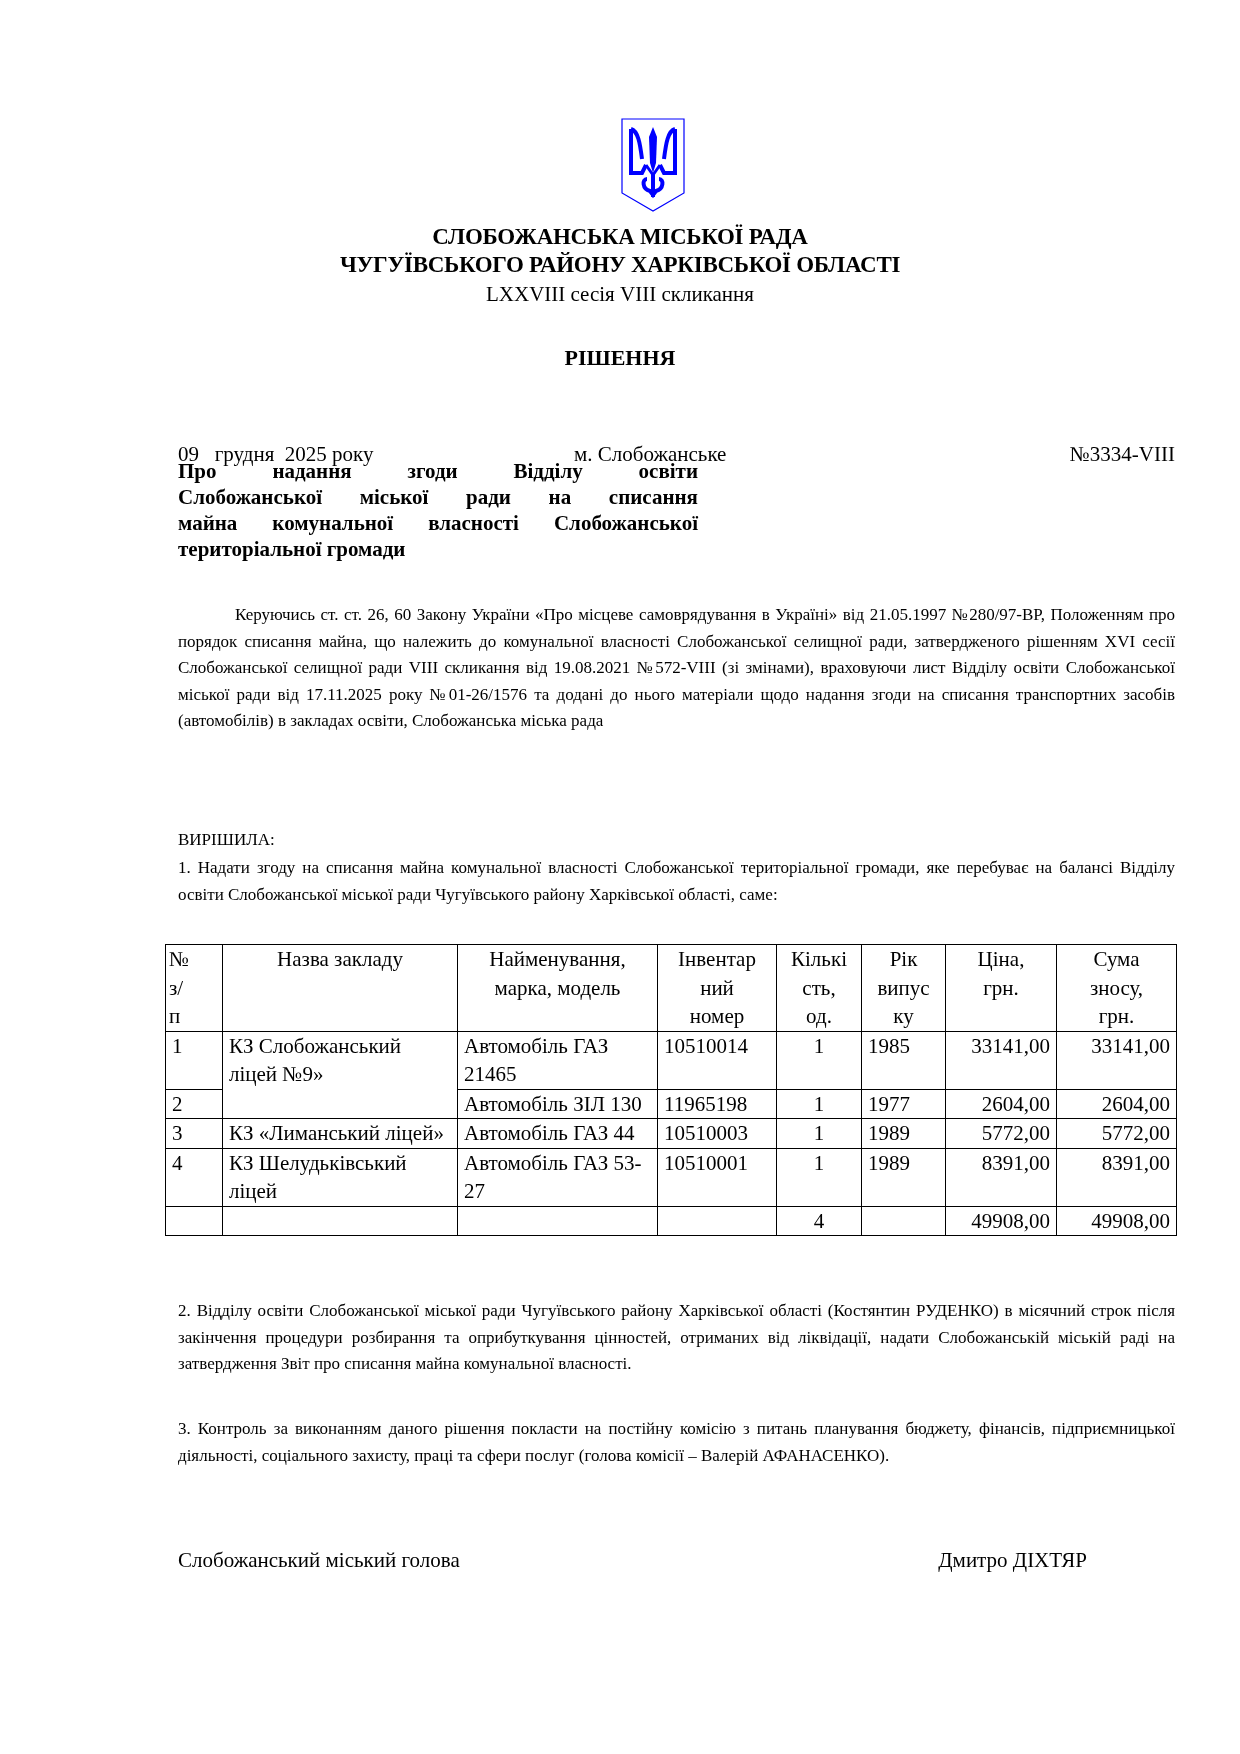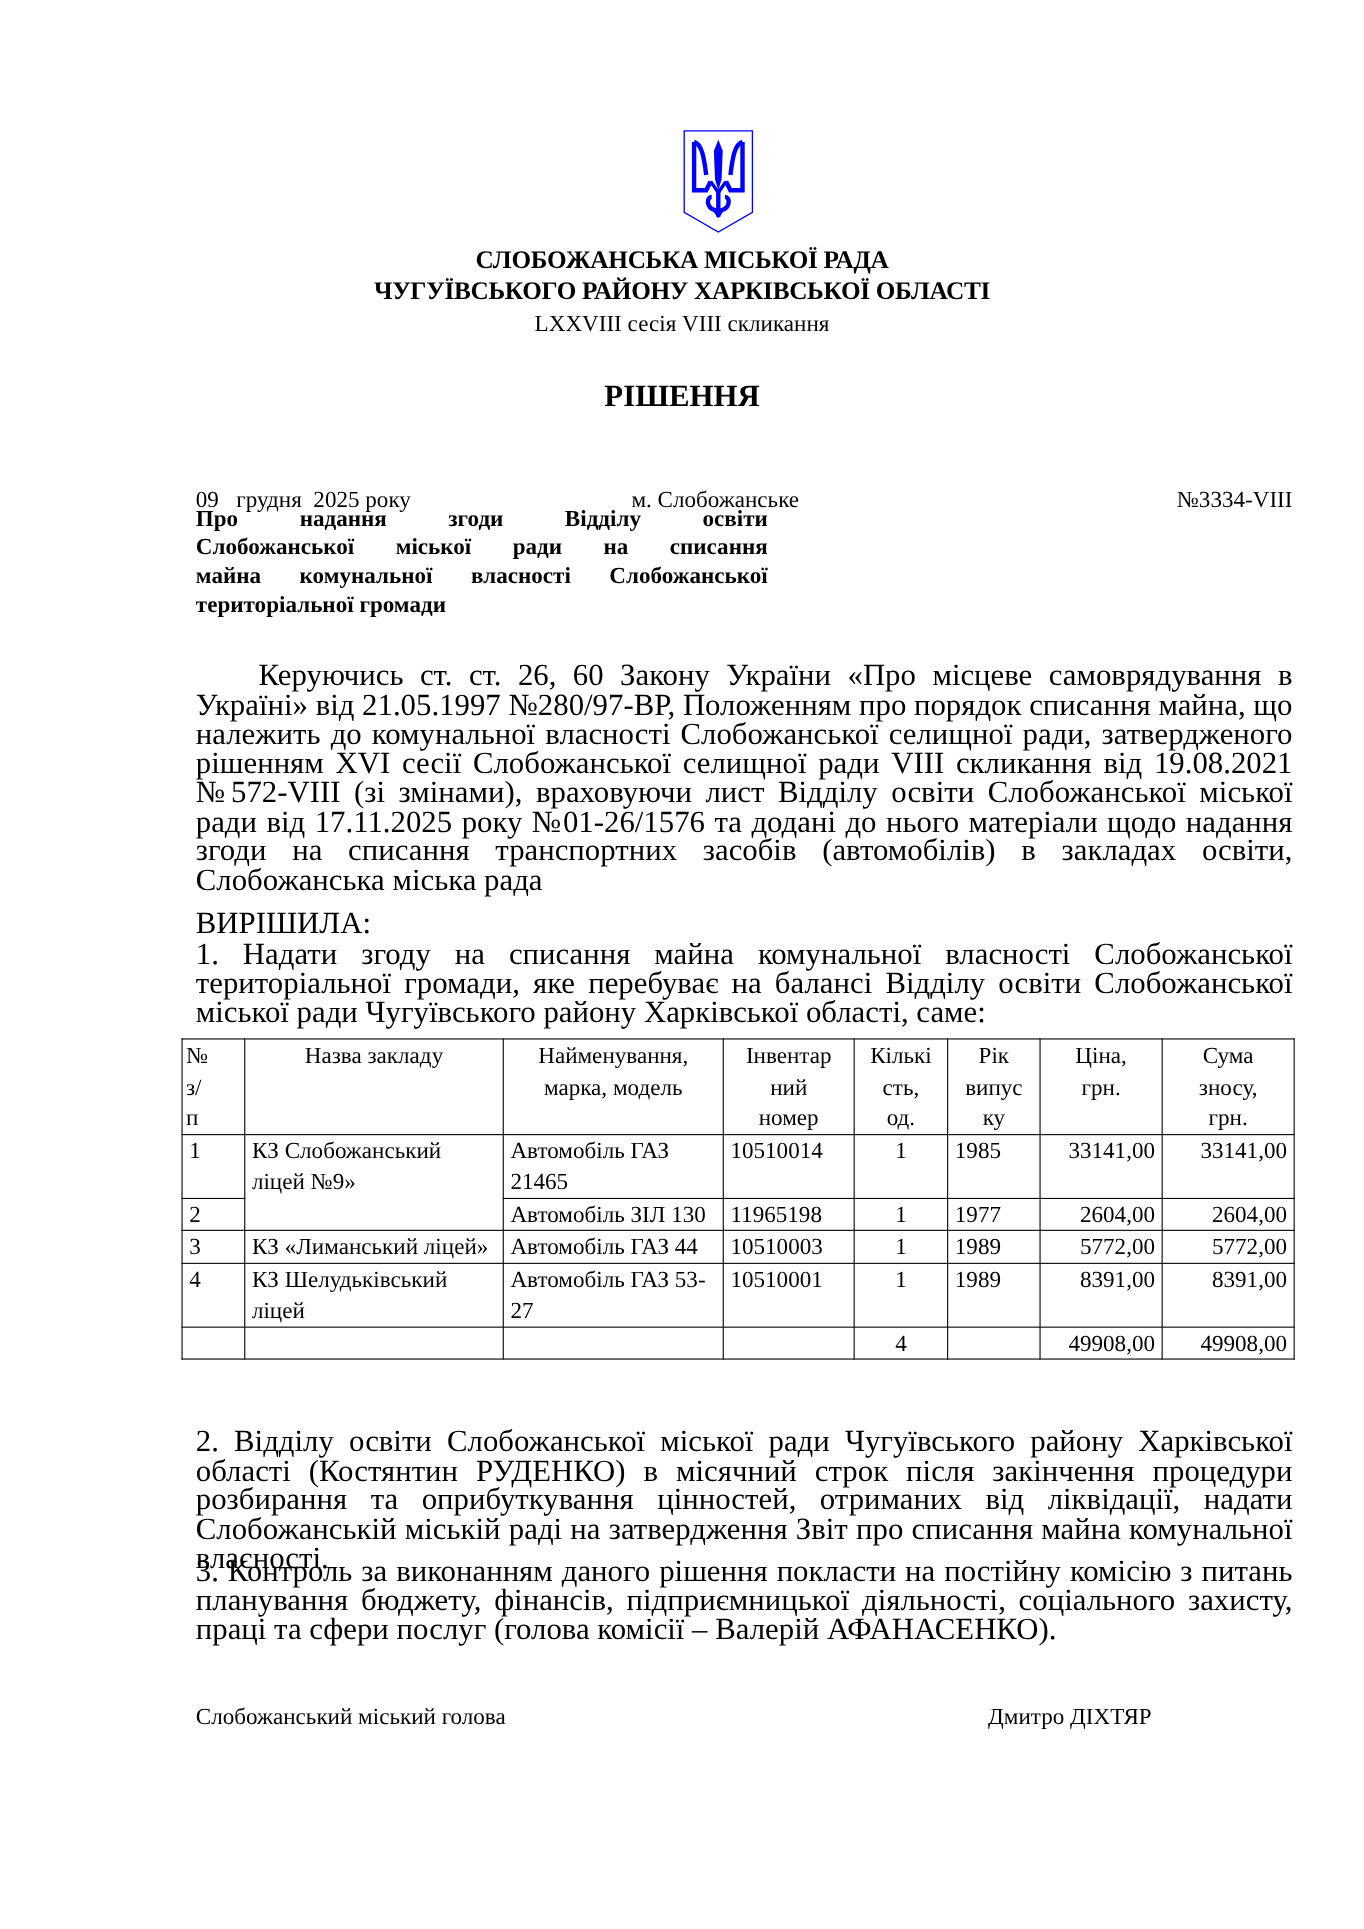--- a/index.html
+++ b/index.html
@@ -1,44 +1,44 @@
 <!DOCTYPE html>
 <html><head>
 <meta charset="utf-8">
 <style>
   html, body { margin: 0; padding: 0; background: #ffffff; }
   body {
     width: 1240px; height: 1754px; position: relative; overflow: hidden;
     font-family: "Liberation Serif", "DejaVu Serif", serif;
     color: #000000;
   }
-  .page { position: absolute; left: 0; top: 0; width: 1112px; height: 1754px; }
+  .page { position: absolute; left: 0; top: 0; width: 1112px; height: 1754px; padding-left: 40px; }
 
   .coat { position: absolute; left: 620px; top: 117px; width: 66px; height: 96px; }
 
   .hdr { position: absolute; left: 0; width: 1240px; text-align: center; font-weight: bold; }
   .hdr1 { top: 224px; font-size: 23px; letter-spacing: -0.3px; }
   .hdr2 { top: 252px; font-size: 23px; letter-spacing: -0.3px; }
   .hdr3 { top: 282px; font-size: 21px; font-weight: normal; }
-  .hdr4 { top: 345px; font-size: 28px; }
+  .hdr4 { top: 345px; font-size: 22px; }
 
   .dateline { position: absolute; top: 402px; left: 178px; width: 997px; height: 30px; font-size: 21px; margin-top: 40px; }
   .dateline .d { position: absolute; left: 0; top: 0; white-space: pre; }
   .dateline .c { position: absolute; left: 396px; top: 0; }
   .dateline .n { position: absolute; right: 0; top: 0; }
 
   .subject {
     position: absolute; left: 178px; top: 458px; width: 520px;
     font-size: 21px; font-weight: bold; line-height: 26px; text-align: justify;
   }
   .subject .ln { display: block; text-align-last: justify; }
   .subject .ln.last { text-align-last: left; }
 
   .para {
-    position: absolute; left: 178px; width: 997px; font-size: 28px; line-height: 26.5px;
+    position: absolute; left: 178px; width: 997px; font-size: 17px; line-height: 26.5px;
     text-align: justify;
   }
   .preamble { top: 602px; text-indent: 57px; }
   .resolved { top: 827px; }
   .item1 { top: 855px; }
   .item2 { top: 1298px; }
   .item3 { top: 1416px; }
 
   table.assets {
     position: absolute; left: 165px; top: 944px; width: 1011px;

